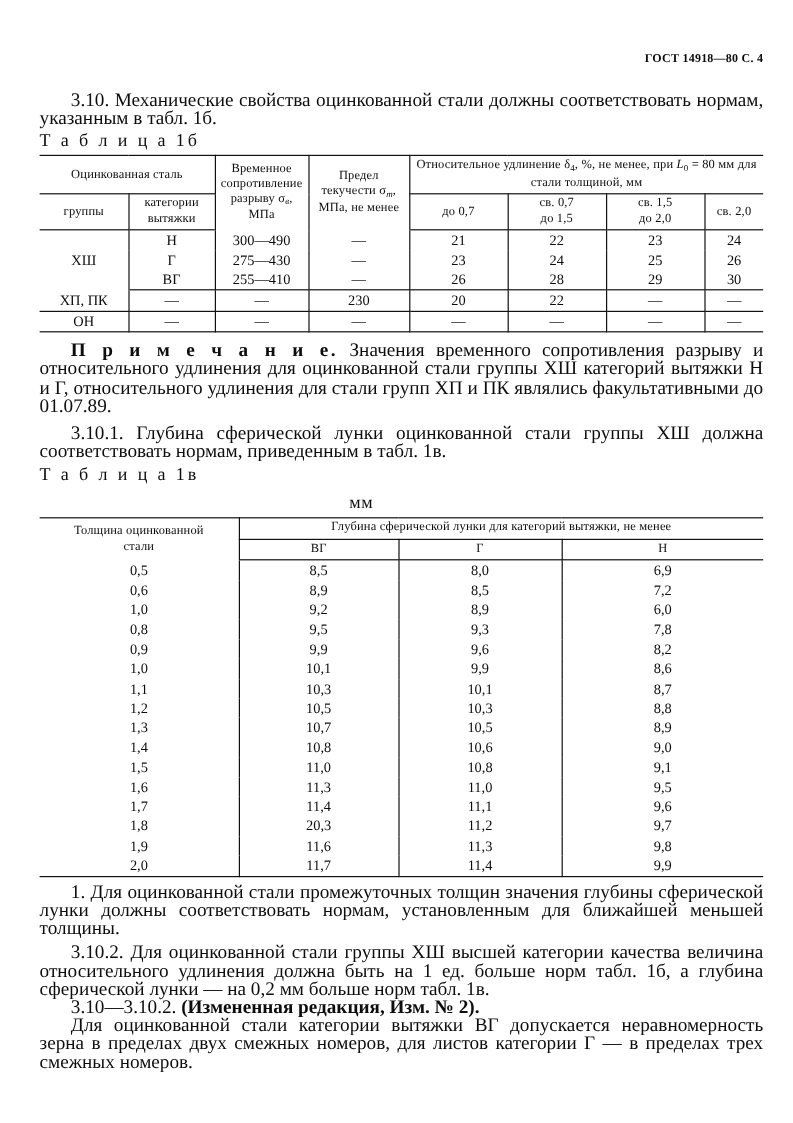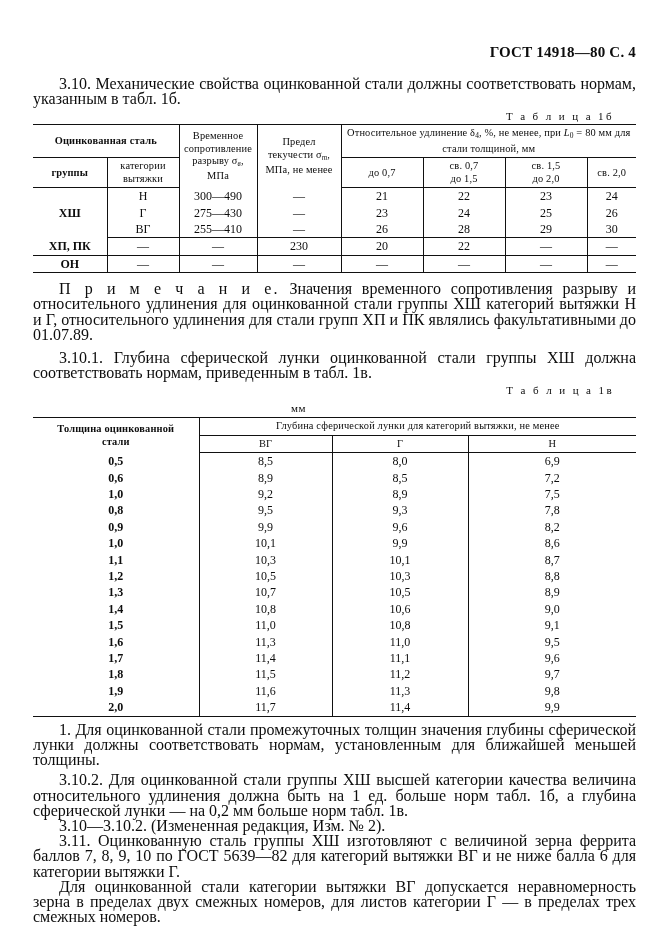--- a/index.html
+++ b/index.html
@@ -22,21 +22,21 @@
     box-sizing: border-box;
     padding: 0;
   }
 
   
   .runhead {
     position: absolute;
     top: 44px;
     right: 25px;
     font-weight: bold;
-    font-size: 15px;
+    font-size: 10px;
     letter-spacing: 0.2px;
     white-space: nowrap;
   }
 
   
   .content {
     position: absolute;
     left: 33px;
     right: 25px;
     top: 76px;
@@ -45,27 +45,26 @@
     margin: 0;
     font-size: 16px;
     line-height: 15.2px;
     text-align: justify;
     text-indent: 26px;
     hyphens: manual;
   }
 
   .tbl-caption {
     margin: 4px 0 2px 0;
-    font-size: 11px;
-    text-align: right;
+    font-size: 15px;
     letter-spacing: 2.4px;
     padding-right: 22px;
   }
   .unit-line {
-    font-size: 11px;
+    font-size: 15px;
     margin: 6px 0 3px 0;
     padding-left: 258px;
     letter-spacing: 0.5px;
   }
 
   
   table.gost {
     border-collapse: collapse;
     width: 100%;
     font-size: 11px;
@@ -73,40 +72,40 @@
   }
   table.gost td, table.gost th {
     border-left: 1px solid #111;
     border-right: 1px solid #111;
     padding: 2px 3px;
     text-align: center;
     vertical-align: middle;
     font-weight: normal;
     line-height: 12.4px;
   }
-  table.gost .noleft  { border-left: 0; font-weight: bold; }
+  table.gost .noleft  { border-left: 0; }
   table.gost .noright { border-right: 0; }
   table.gost tr.toprule td,
   table.gost tr.toprule th { border-top: 1.6px solid #111; }
   table.gost .hrule-thin { border-bottom: 1px solid #111; }
   table.gost .hrule-thick { border-bottom: 1.8px solid #111; }
   table.gost tr.lastrow td { border-bottom: 1.6px solid #111; }
 
   .hdr-cell {
     font-size: 10.4px;
     letter-spacing: 0.15px;
   }
   .val { font-size: 12px; }
   .dash { font-size: 12px; }
 
   .notes {
     margin-top: 5px;
   }
-  .sp-letters { letter-spacing: 2.2px; }
-  .bold { font-weight: normal; }
+  .sp-letters { letter-spacing: 2.2px; font-weight: bold; }
+  .bold { font-weight: bold; }
   .sub { font-size: 0.72em; vertical-align: -0.28em; }
   .ital { font-style: italic; }
 
   .gap-8 { height: 8px; }
   .gap-5 { height: 5px; }
 </style>
 </head>
 <body>
 
 <div class="page">
@@ -249,21 +248,21 @@
         <tr>
             <td class="noleft val">0,6</td>
             <td class="val">8,9</td>
             <td class="val">8,5</td>
             <td class="val noright">7,2</td>
           </tr>
         <tr>
             <td class="noleft val">1,0</td>
             <td class="val">9,2</td>
             <td class="val">8,9</td>
-            <td class="val noright">7,5</td>
+            <td class="val noright">6,0</td>
           </tr>
         <tr>
             <td class="noleft val">0,8</td>
             <td class="val">9,5</td>
             <td class="val">9,3</td>
             <td class="val noright">7,8</td>
           </tr>
         <tr>
             <td class="noleft val">0,9</td>
             <td class="val">9,9</td>
@@ -313,21 +312,21 @@
             <td class="val noright">9,5</td>
           </tr>
         <tr>
             <td class="noleft val">1,7</td>
             <td class="val">11,4</td>
             <td class="val">11,1</td>
             <td class="val noright">9,6</td>
           </tr>
         <tr>
             <td class="noleft val">1,8</td>
-            <td class="val">11,5</td>
+            <td class="val">20,3</td>
             <td class="val">11,2</td>
             <td class="val noright">9,7</td>
           </tr>
         <tr>
             <td class="noleft val">1,9</td>
             <td class="val">11,6</td>
             <td class="val">11,3</td>
             <td class="val noright">9,8</td>
           </tr>
         <tr class="lastrow">
@@ -340,17 +339,16 @@
     </table>
 
     <div class="gap-5"></div>
 
     <p class="para">1. Для оцинкованной стали промежуточных толщин значения глубины сферической лунки должны соответствовать нормам, установленным для ближайшей меньшей толщины.</p>
 
     <div class="gap-5"></div>
 
     <p class="para">3.10.2.  Для оцинкованной стали группы ХШ высшей категории качества величина относительного удлинения должна быть на 1 ед. больше норм табл. 1б, а глубина сферической лунки — на 0,2 мм больше норм табл. 1в.</p>
     <p class="para"><span>3.10—3.10.2.  </span><span class="bold">(Измененная редакция, Изм. № 2).</span></p>
-    <p class="para">3.11.  Оцинкованную сталь группы ХШ изготовляют с величиной зерна феррита баллов 7, 8, 9, 10 по ГОСТ 5639—82 для категорий вытяжки ВГ и не ниже балла 6 для категории вытяжки Г.</p>
     <p class="para">Для оцинкованной стали категории вытяжки ВГ допускается неравномерность зерна в пределах двух смежных номеров, для листов категории Г — в пределах трех смежных номеров.</p>
 
   </div>
 </div>
 
 </body></html>

